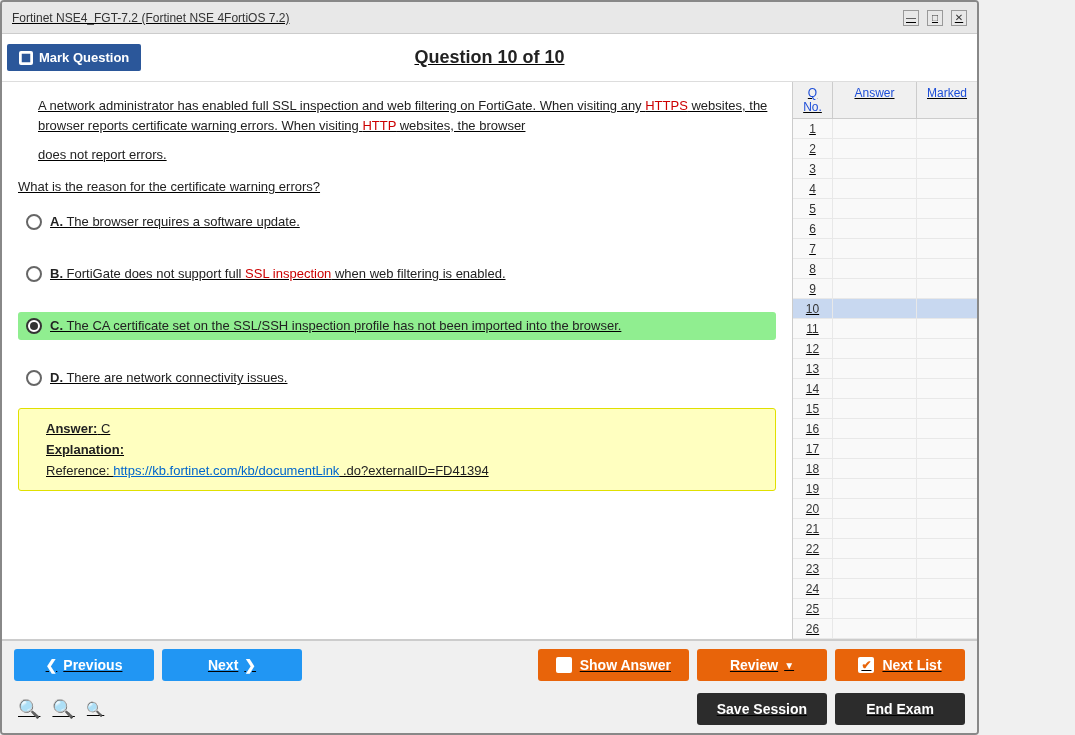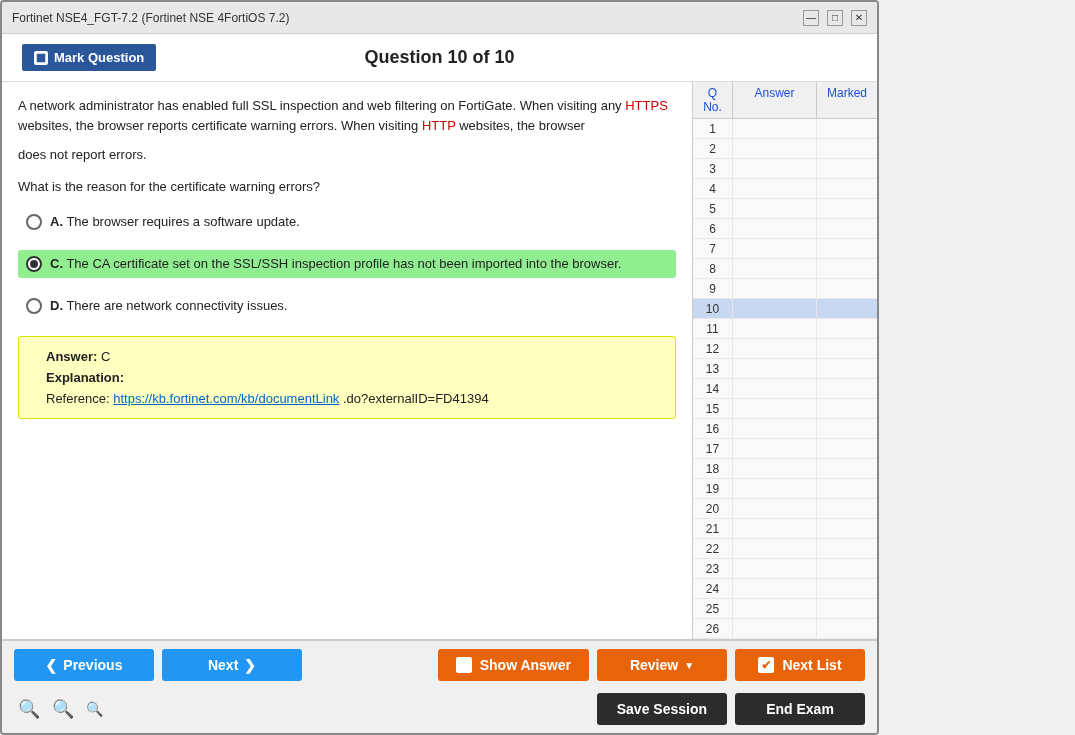--- a/index.html
+++ b/index.html
@@ -1,22 +1,23 @@
 <!DOCTYPE html>
 <html><head>
   <meta charset="utf-8">
   <style>
     * { box-sizing: border-box; margin: 0; padding: 0; }
     body { font-family: Arial, sans-serif; font-size: 13px; background: #f0f0f0; }
     
     .window { 
-      width: 879px; height: 735px; background: white; 
+      width: 979px; height: 735px; background: white; 
       border: 2px solid #888; border-radius: 4px;
       display: flex; flex-direction: column;
       overflow: hidden;
+      text-decoration: underline;
     }
     
     .title-bar {
       background: #e8e8e8; border-bottom: 1px solid #ccc;
       padding: 6px 10px; display: flex; align-items: center; justify-content: space-between;
       min-height: 32px;
     }
     .title-text { font-size: 12px; color: #333; }
     .window-controls { display: flex; gap: 8px; align-items: center; }
     .win-btn { 
@@ -24,44 +25,44 @@
       background: #e8e8e8; cursor: pointer; display: flex; align-items: center; justify-content: center;
       font-size: 10px; color: #333;
     }
     
     .toolbar {
       background: white; border-bottom: 1px solid #ddd;
       padding: 8px 12px; display: flex; align-items: center; justify-content: center;
       position: relative; min-height: 48px;
     }
     .mark-question-btn {
-      position: absolute; left: 20px;
+      position: absolute; left: 5px;
       background: #2b579a; color: white; border: none; padding: 6px 12px;
       font-size: 13px; font-weight: bold; cursor: pointer; border-radius: 2px;
       display: flex; align-items: center; gap: 6px;
     }
     .mark-icon { 
       width: 14px; height: 14px; background: white; border-radius: 2px;
       display: inline-flex; align-items: center; justify-content: center;
     }
     .question-title { font-size: 18px; font-weight: bold; color: #222; }
     
     .main-area {
       display: flex; flex: 1; overflow: hidden;
     }
     
     .content-area {
       flex: 1; padding: 14px 16px; overflow-y: auto;
       display: flex; flex-direction: column; gap: 10px;
     }
     
-    .question-text { font-size: 13px; color: #222; line-height: 1.5; }
+    .question-text { font-size: 13px; color: #222; line-height: 1.5; margin-left: 20px; }
     .question-prompt { font-size: 13px; color: #222; margin-top: 4px; }
     
-    .options-container { display: flex; flex-direction: column; gap: 14px; margin-top: 4px; }
+    .options-container { display: flex; flex-direction: column; gap: 24px; margin-top: 4px; }
     
     .option-row {
       display: flex; align-items: center; gap: 8px; padding: 6px 8px;
       border-radius: 3px;
     }
     .option-row.selected-correct { background: #90ee90; }
     .option-radio {
       width: 16px; height: 16px; border-radius: 50%; border: 2px solid #666;
       background: white; flex-shrink: 0; display: flex; align-items: center; justify-content: center;
     }
@@ -217,20 +218,24 @@
       <div class="question-text">does not report errors.</div>
       <div class="question-prompt">What is the reason for the certificate warning errors?</div>
 
       <div class="options-container">
 
         <div class="option-row">
           <div class="option-radio"></div>
           <span class="option-label"><strong>A.</strong> The browser requires a software update.</span>
         </div>
 
+        <div class="option-row">
+          <div class="option-radio"></div>
+          <span class="option-label"><strong>B.</strong> FortiGate does not support full <span class="opt-link" style="color:#cc0000;">SSL inspection</span> when web filtering is enabled.</span>
+        </div>
 
         <div class="option-row selected-correct">
           <div class="option-radio">
             <div class="option-radio-inner"></div>
           </div>
           <span class="option-label"><strong>C.</strong> The CA certificate set on the SSL/SSH inspection profile has not been imported into the browser.</span>
         </div>
 
         <div class="option-row">
           <div class="option-radio"></div>

